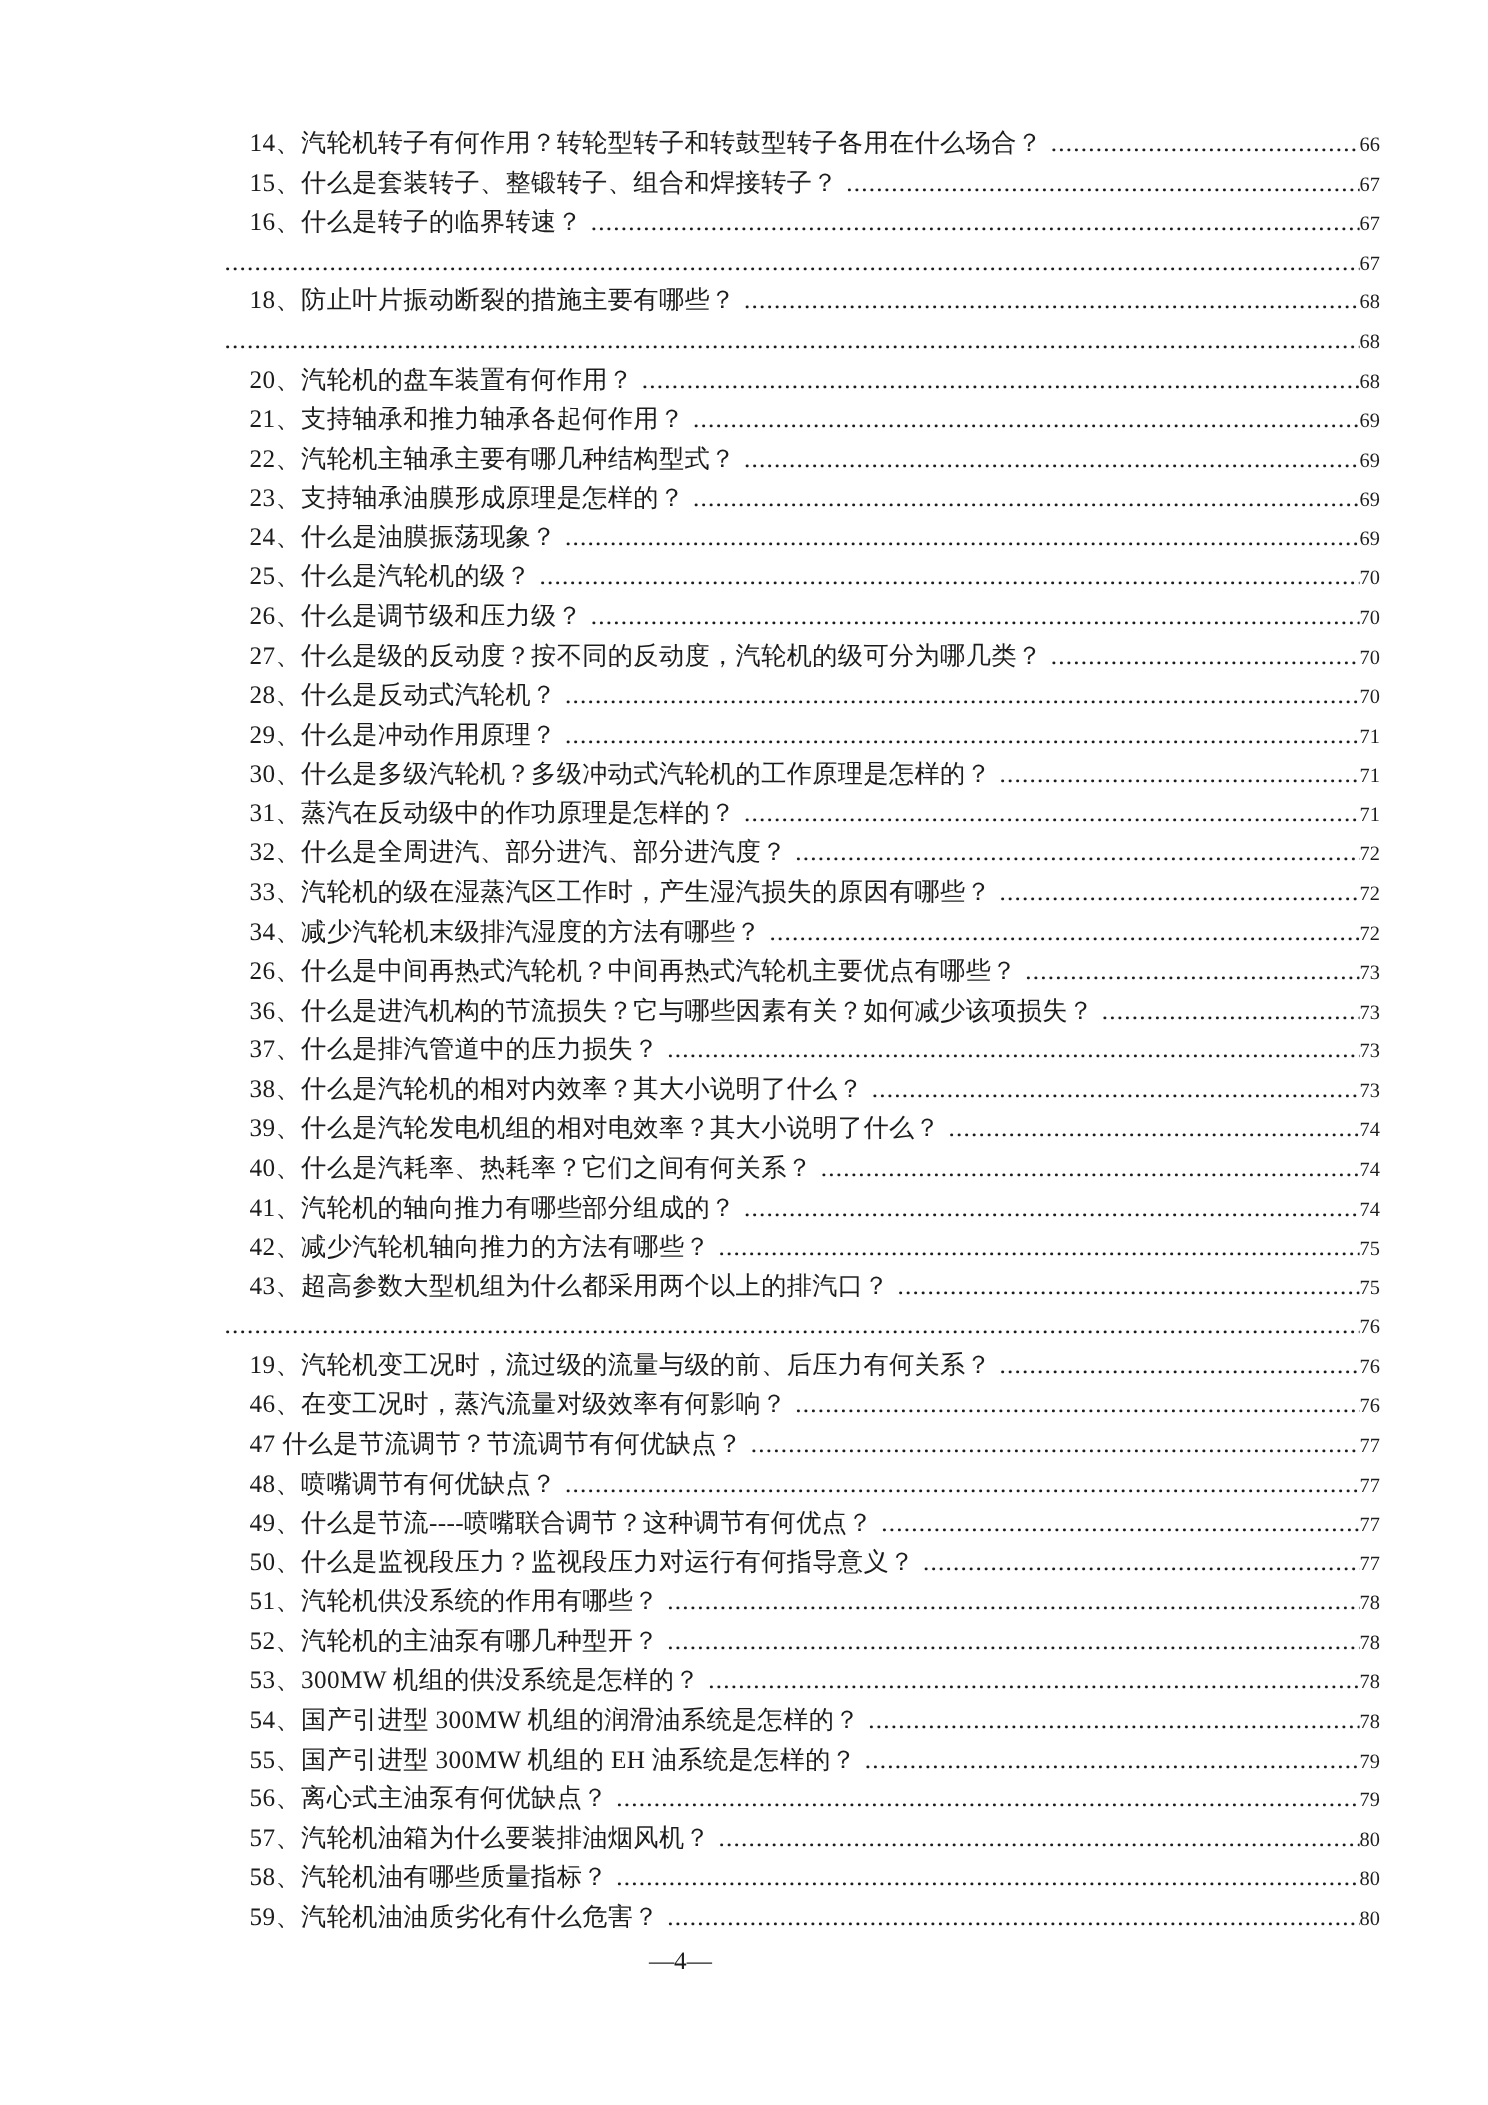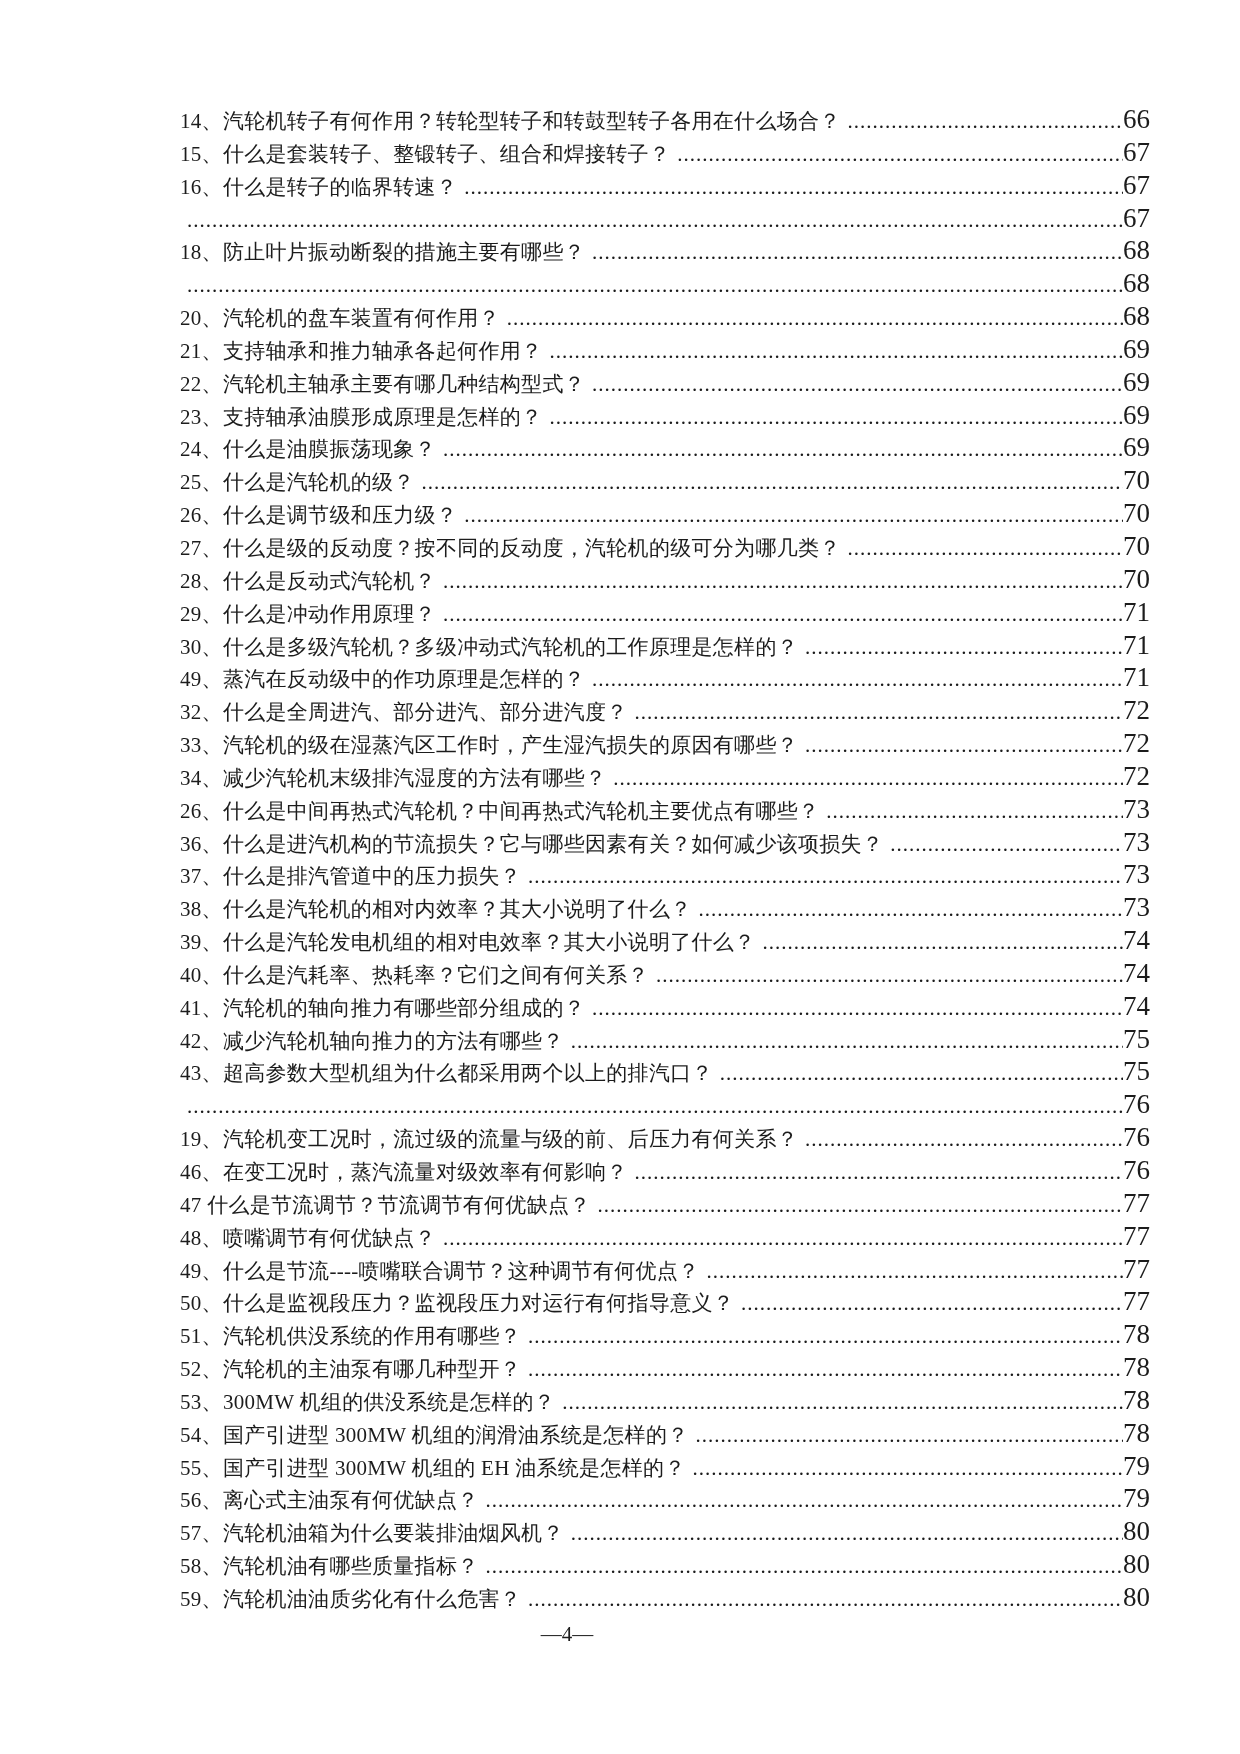--- a/index.html
+++ b/index.html
@@ -30,36 +30,37 @@
     display: flex;
     align-items: baseline;
     height: 32.85px;
     line-height: 32.85px;
     font-size: 21px;
     white-space: nowrap;
   }
   .toc-text {
     flex: 0 0 auto;
     letter-spacing: 0.3px;
+    margin-left: 28px;
   }
   .toc-dots {
     flex: 1 1 auto;
     overflow: hidden;
     margin-left: 7px;
     white-space: nowrap;
   }
   .toc-dots::after {
     content: "..............................................................................................................................................................................................................................................................................................................";
     font-size: 21px;
     letter-spacing: 1px;
     color: #1c1c1c;
   }
   .toc-page {
     flex: 0 0 auto;
-    font-size: 27px;
+    font-size: 17px;
   }
   .page-footer {
     position: absolute;
     top: 1620px;
     left: 0;
     width: 1134px;
     text-align: center;
     font-size: 21px;
     line-height: 28px;
     color: #1c1c1c;
@@ -165,21 +166,21 @@
     <span class="toc-page">71</span>
   </div>
 
   <div class="toc-row">
     <span class="toc-text">30、什么是多级汽轮机？多级冲动式汽轮机的工作原理是怎样的？</span>
     <span class="toc-dots"></span>
     <span class="toc-page">71</span>
   </div>
 
   <div class="toc-row">
-    <span class="toc-text">49、蒸汽在反动级中的作功原理是怎样的？</span>
+    <span class="toc-text">31、蒸汽在反动级中的作功原理是怎样的？</span>
     <span class="toc-dots"></span>
     <span class="toc-page">71</span>
   </div>
 
   <div class="toc-row">
     <span class="toc-text">32、什么是全周进汽、部分进汽、部分进汽度？</span>
     <span class="toc-dots"></span>
     <span class="toc-page">72</span>
   </div>
 

